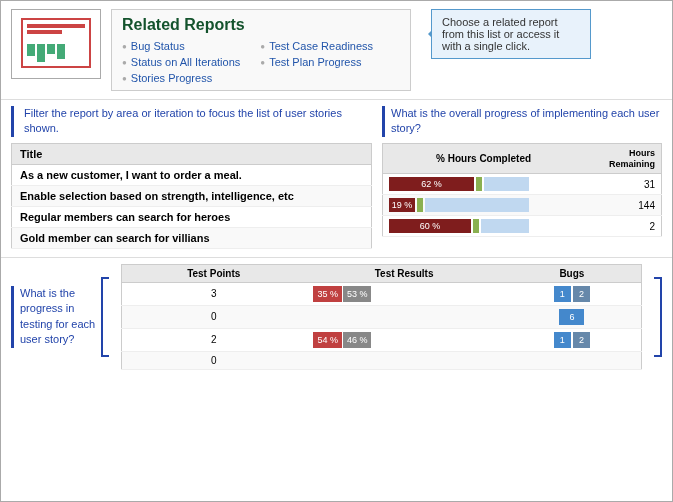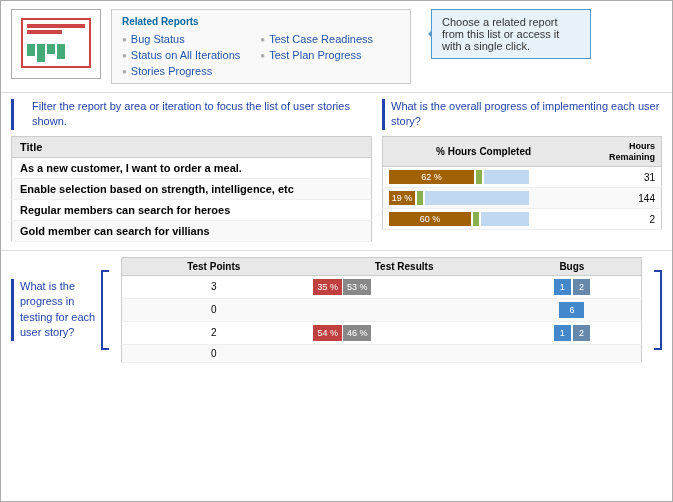--- a/index.html
+++ b/index.html
@@ -64,23 +64,23 @@
     .report-icon-lines div:nth-child(2) { width: 60%; }
 
     .related-reports-box {
       border: 1px solid #ccc;
       background: #f9f9f9;
       padding: 6px 10px;
       min-width: 300px;
     }
     .related-reports-title {
       font-weight: bold;
-      font-size: 10px;
+      font-size: 16px;
       margin-bottom: 6px;
-      color: #0369a1;
+      color: #14532d;
     }
     .related-reports-cols {
       display: flex;
       gap: 20px;
     }
     .related-reports-col {
       display: flex;
       flex-direction: column;
       gap: 4px;
     }
@@ -126,21 +126,21 @@
 
     .left-panel {
       flex: 1;
     }
 
     .filter-callout {
       font-size: 11px;
       color: #2244aa;
       margin-bottom: 6px;
       border-left: 3px solid #2244aa;
-      padding-left: 18px;
+      padding-left: 10px;
       line-height: 1.4;
     }
 
     .stories-table {
       border: 1px solid #ccc;
       width: 100%;
       border-collapse: collapse;
     }
     .stories-table th {
       background: #e8e8e8;
@@ -190,21 +190,21 @@
     }
     .progress-table tr:nth-child(even) td { background: #f9f9f9; }
 
     .bar-container {
       display: flex;
       align-items: center;
       gap: 2px;
       width: 140px;
     }
     .bar-done {
-      background: #a16207;
+      background: #7f1d1d;
       height: 14px;
       display: flex;
       align-items: center;
       justify-content: center;
       color: #fff;
       font-size: 9px;
     }
     .bar-partial {
       background: #8ab050;
       height: 14px;

